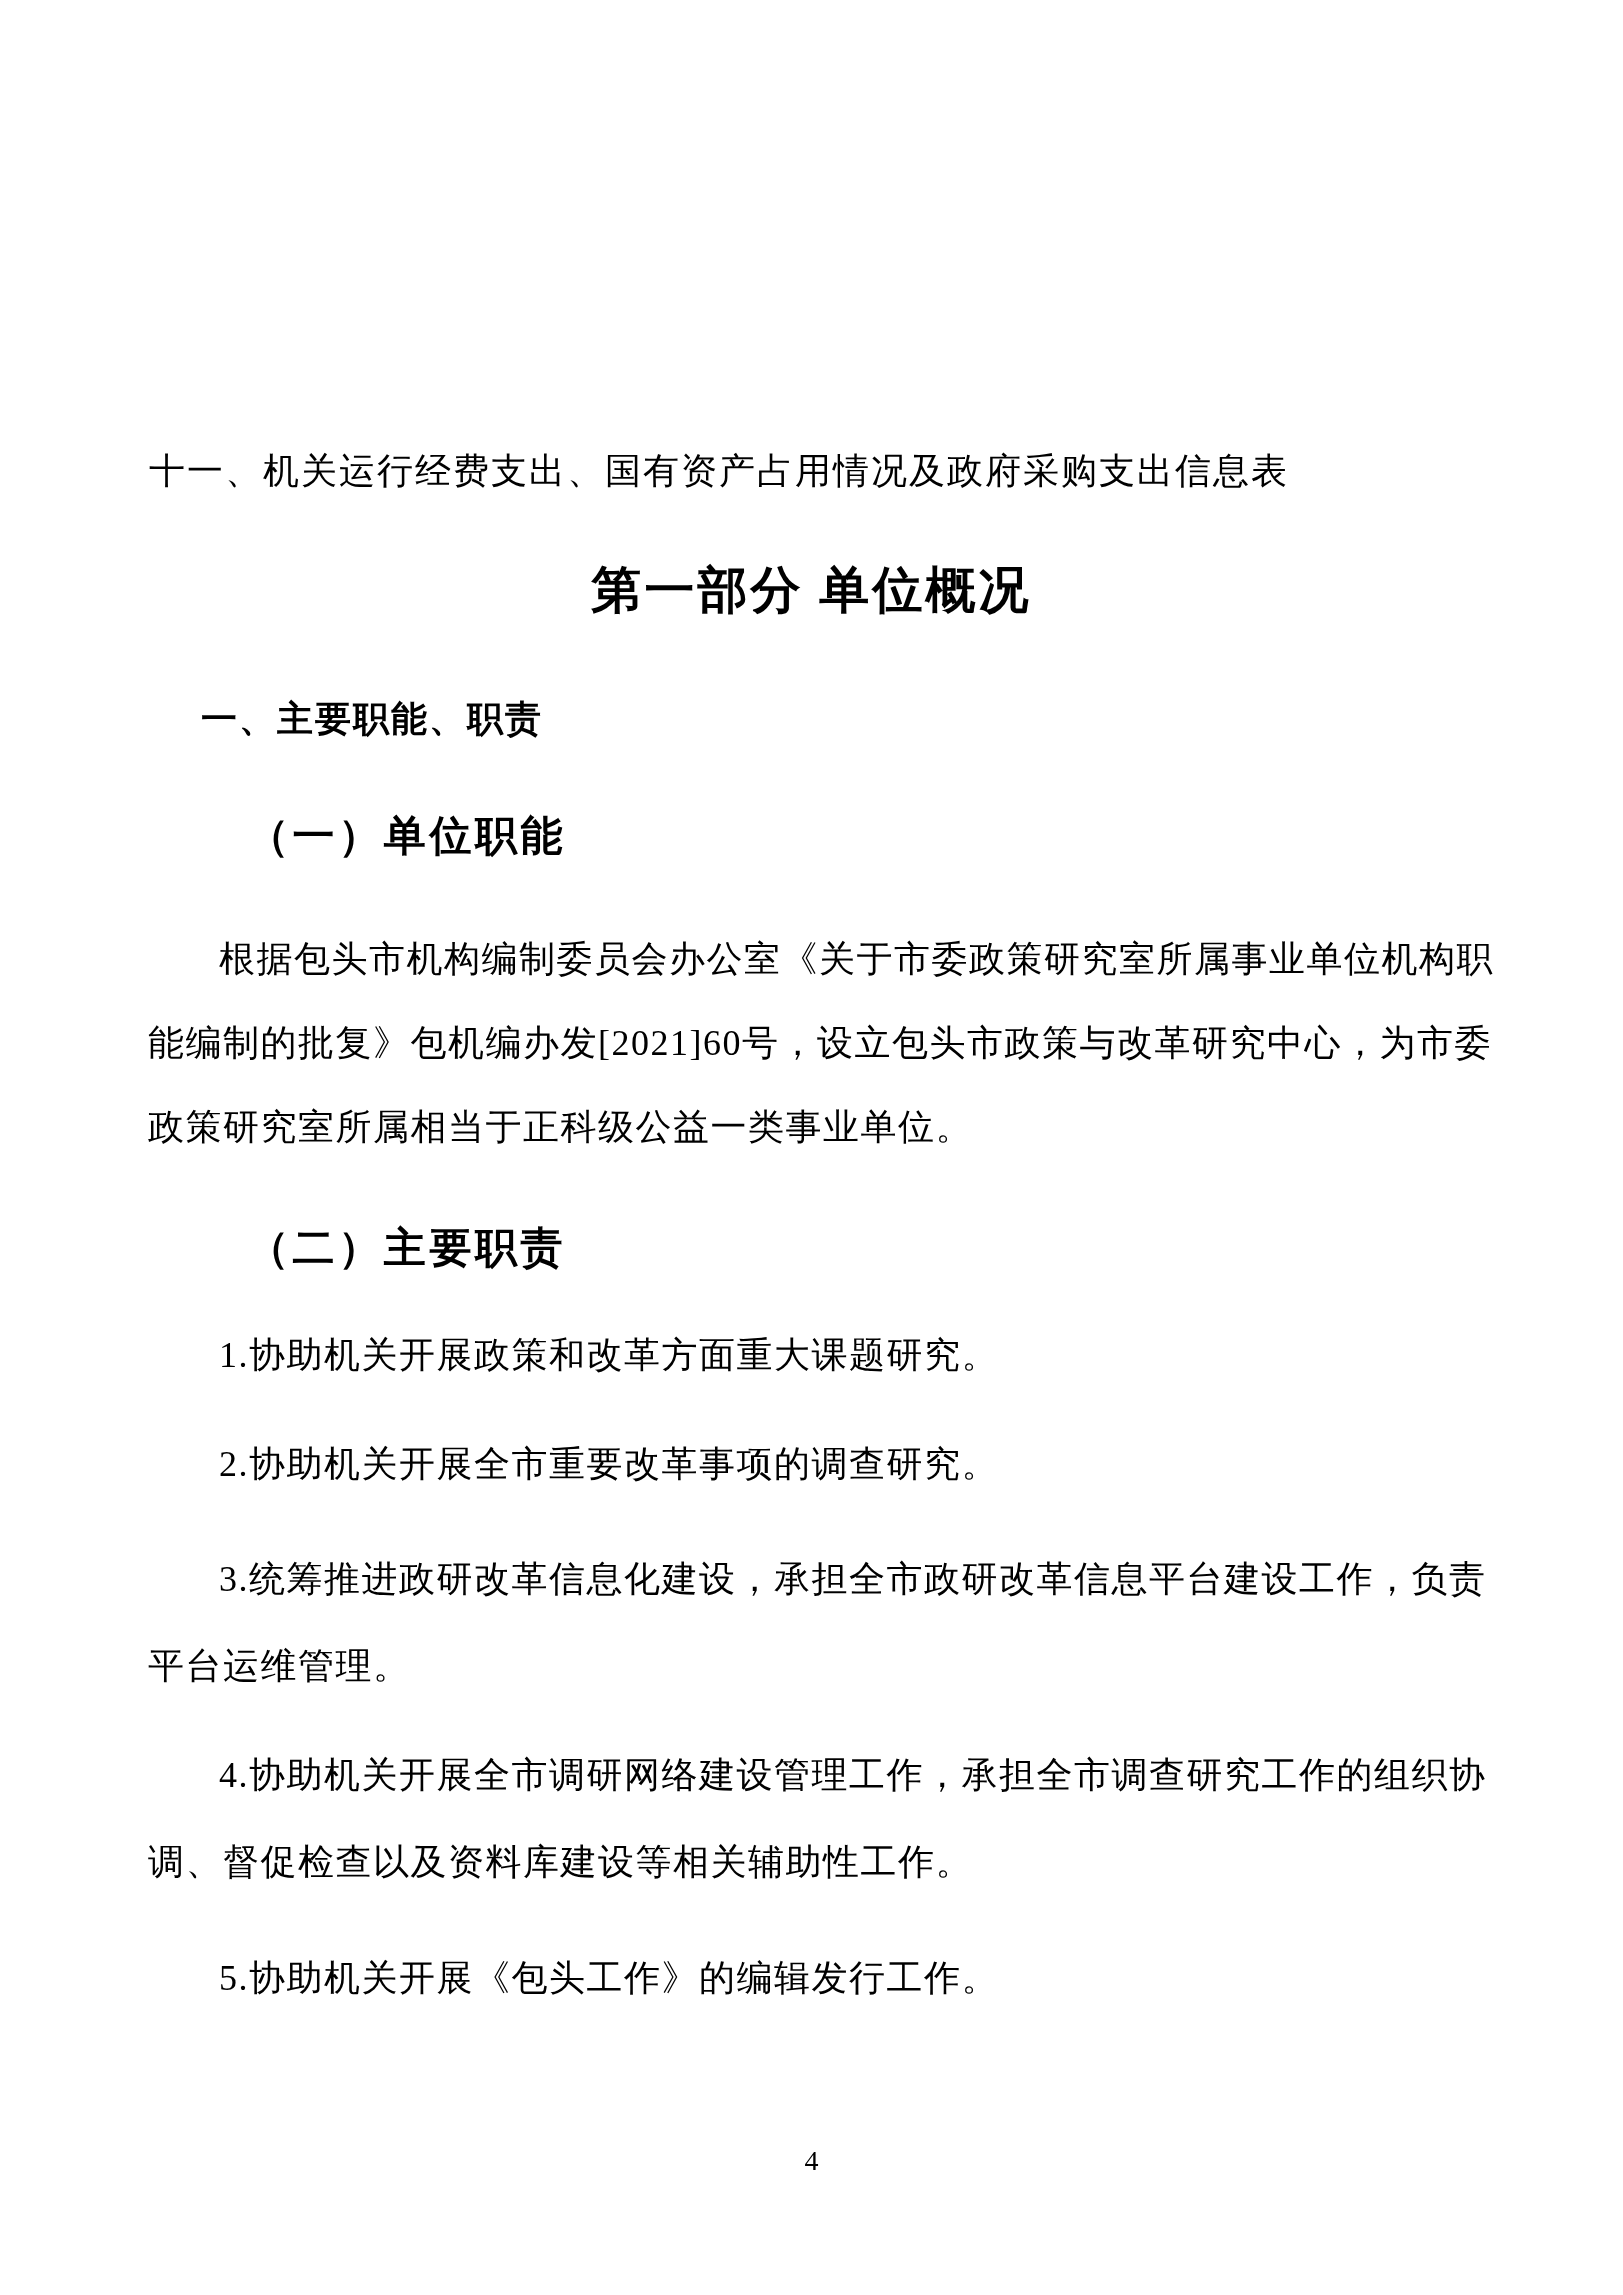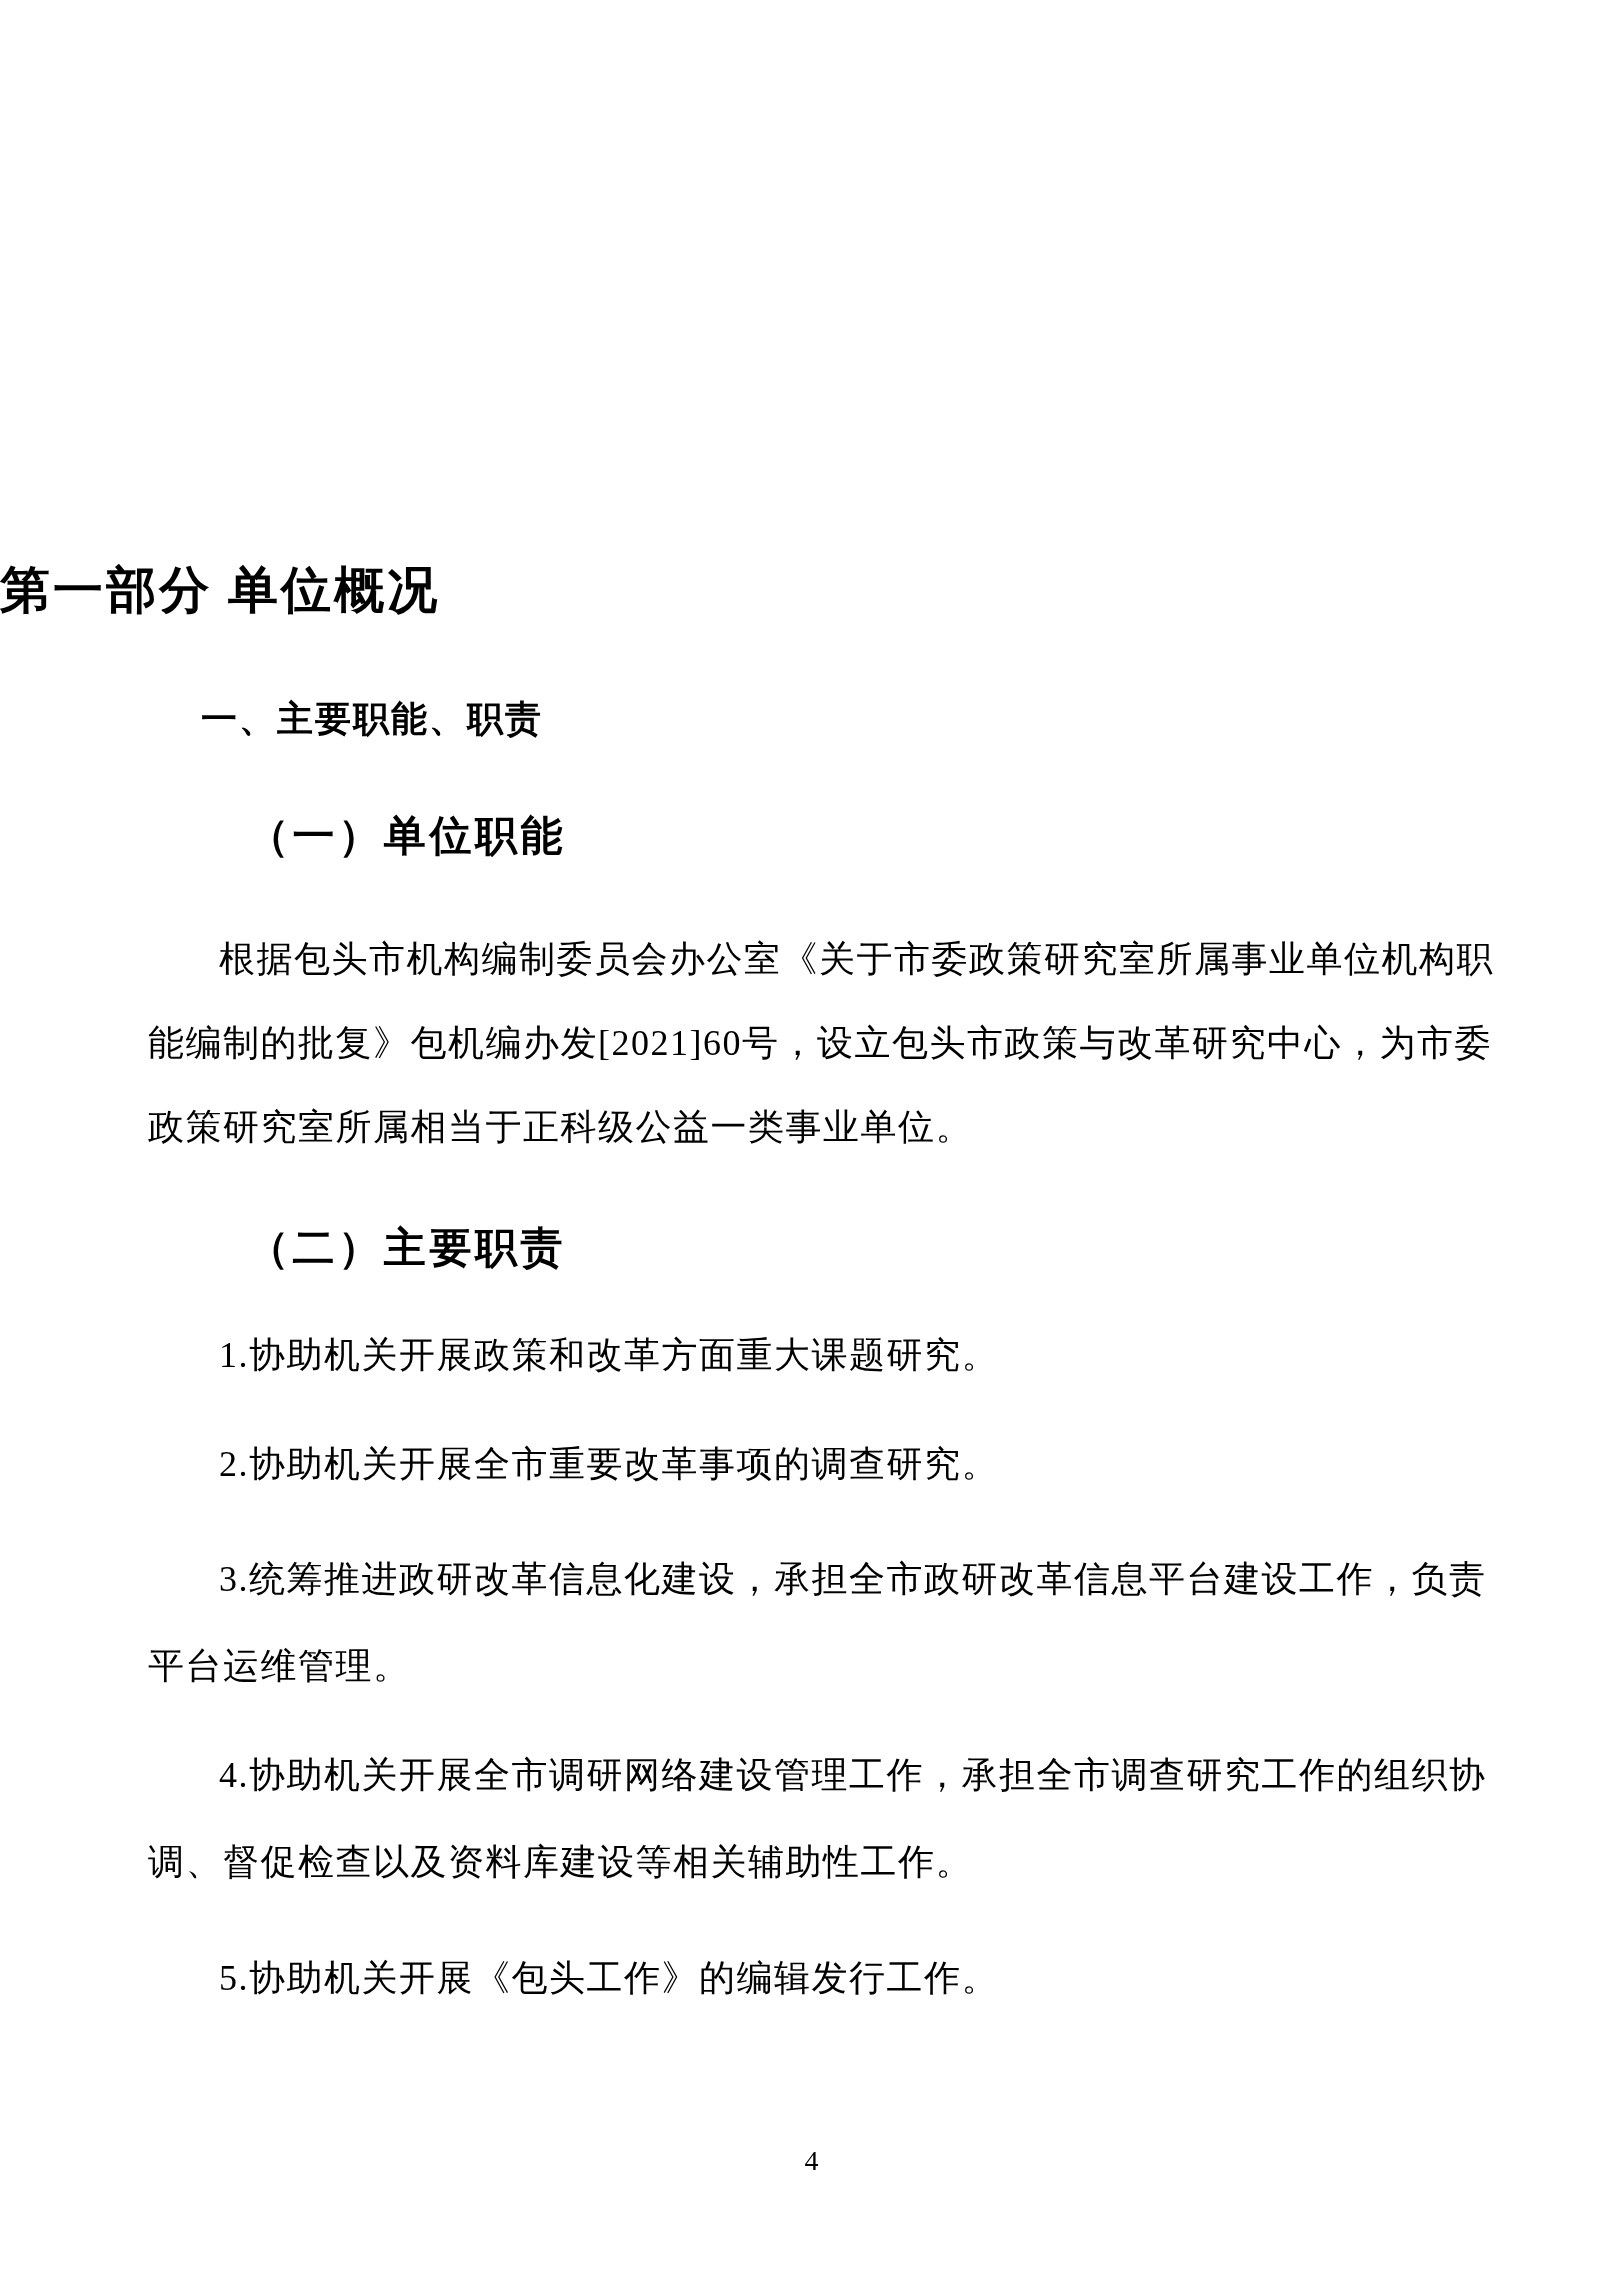--- a/index.html
+++ b/index.html
@@ -24,21 +24,21 @@
     letter-spacing: 2px;
   }
   .toc-line {
     font-size: 36px;
     letter-spacing: 2px;
   }
   .part-heading {
     position: absolute;
     left: 0;
     width: 100%;
-    text-align: left;
+    text-align: center;
     line-height: 1;
     font-size: 50px;
     font-weight: bold;
     letter-spacing: 3.1px;
     white-space: nowrap;
   }
   .section-title {
     font-family: "Liberation Sans", sans-serif;
     font-weight: bold;
     font-size: 36px;
@@ -63,20 +63,21 @@
     letter-spacing: 0;
   }
 </style>
 </head>
 <body>
 
 <div class="page">
 
 
 
+  <div class="line toc-line" style="left:149px; top:453px;">十一、机关运行经费支出、国有资产占用情况及政府采购支出信息表</div>
 
   <div class="part-heading" style="top:565px;">第一部分 单位概况</div>
 
   <div class="line section-title" style="left:201px; top:701px;">一、主要职能、职责</div>
 
   <div class="line subsection-title" style="left:247px; top:815px;">（一）单位职能</div>
 
   <div class="line body-line" style="left:219px; top:941px;">根据包头市机构编制委员会办公室《关于市委政策研究室所属事业单位机构职</div>
 
   <div class="line body-line" style="left:148px; top:1025px;">能编制的批复》包机编办发[2021]60号，设立包头市政策与改革研究中心，为市委</div>

